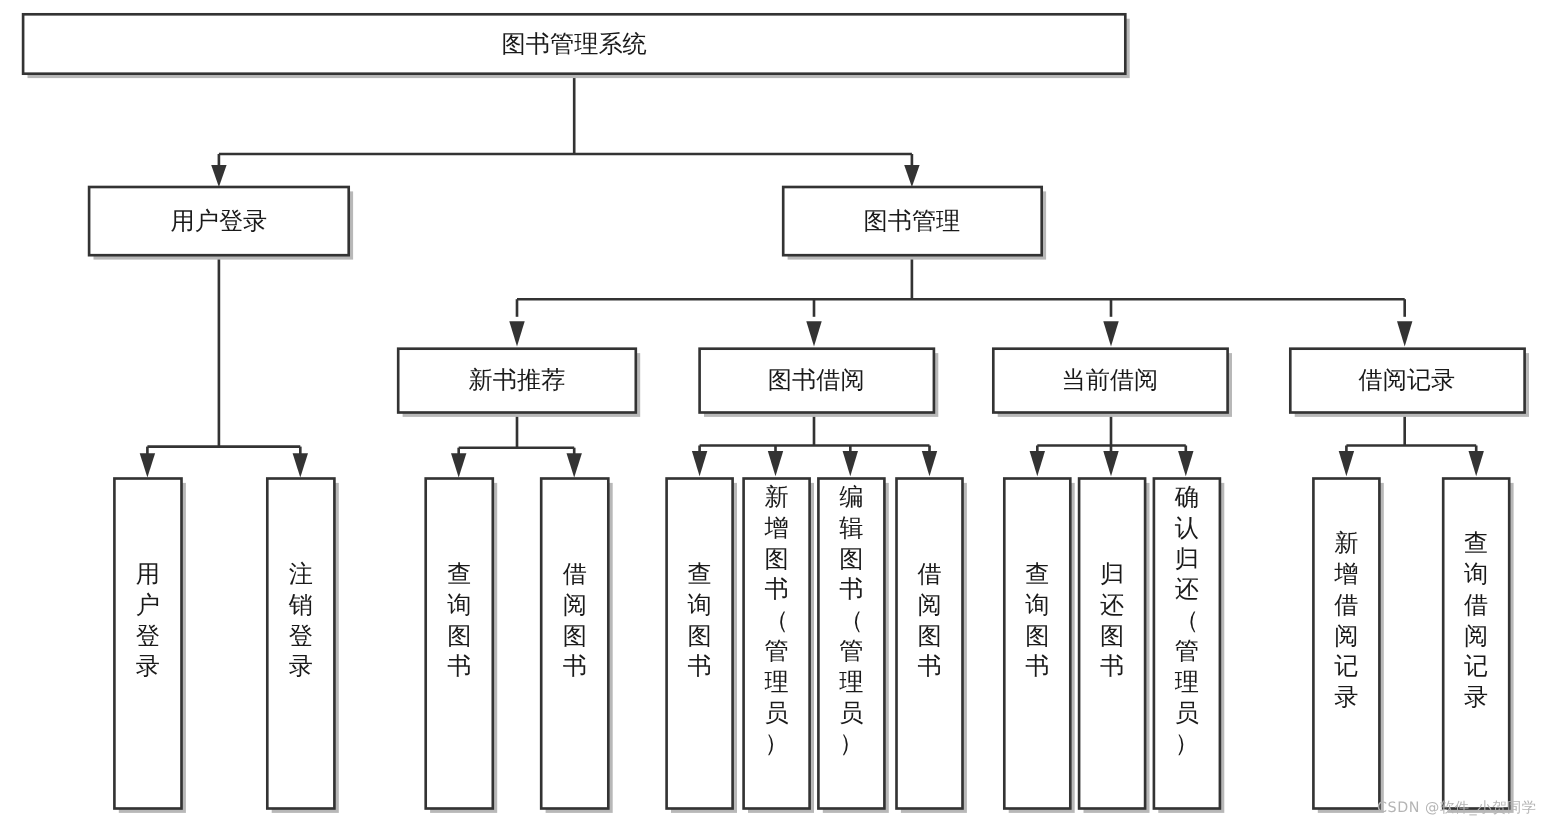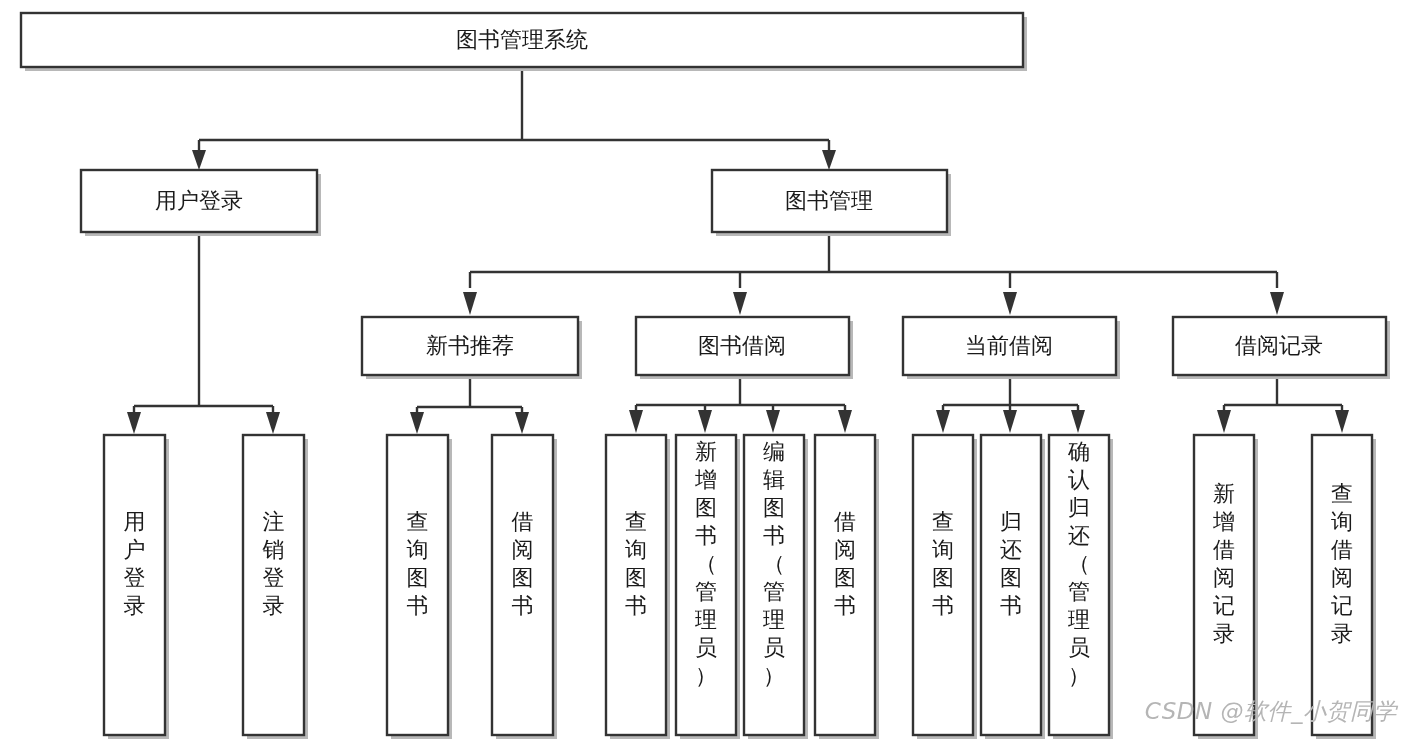--- a/index.html
+++ b/index.html
@@ -16,24 +16,24 @@
   .node-label{
     font-family:"DejaVu Sans","Liberation Sans",sans-serif;
     fill:#1a1a1a;font-size:22px;
     dominant-baseline:middle;text-anchor:middle;
   }
   .vert-label{
     font-family:"DejaVu Sans","Liberation Sans",sans-serif;
     fill:#1a1a1a;font-size:22px;text-anchor:middle;
   }
   .watermark{
-    position:absolute;right:8px;bottom:20px;
-    font-family:"DejaVu Sans","Liberation Sans",sans-serif;
-    font-size:23px;color:#b5b5b5;white-space:nowrap;
-    letter-spacing:0.5px;pointer-events:none;font-style:italic;
+    position:absolute;right:8px;bottom:4px;
+    font-family:"DejaVu Sans","Liberation Sans",sans-serif;
+    font-size:13px;color:#b5b5b5;white-space:nowrap;
+    letter-spacing:0.5px;pointer-events:none;
   }
 </style>
 </head>
 <body>
 
 <svg id="diagram" viewBox="0 0 1405 747" xmlns="http://www.w3.org/2000/svg">
 
   <defs>
     <g id="arrowdef"></g>
   </defs>

